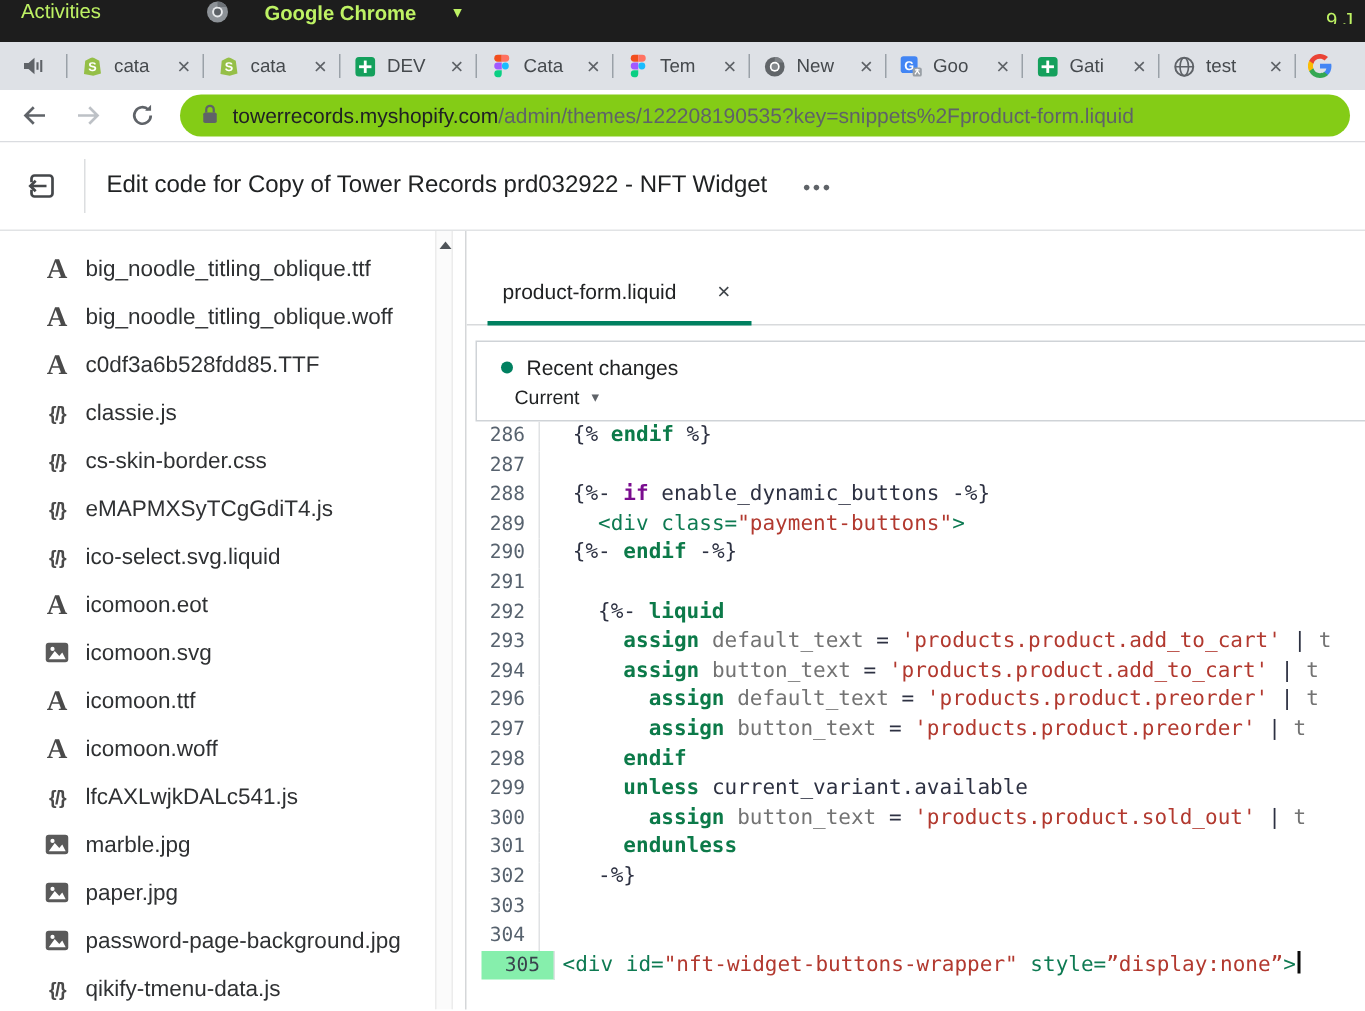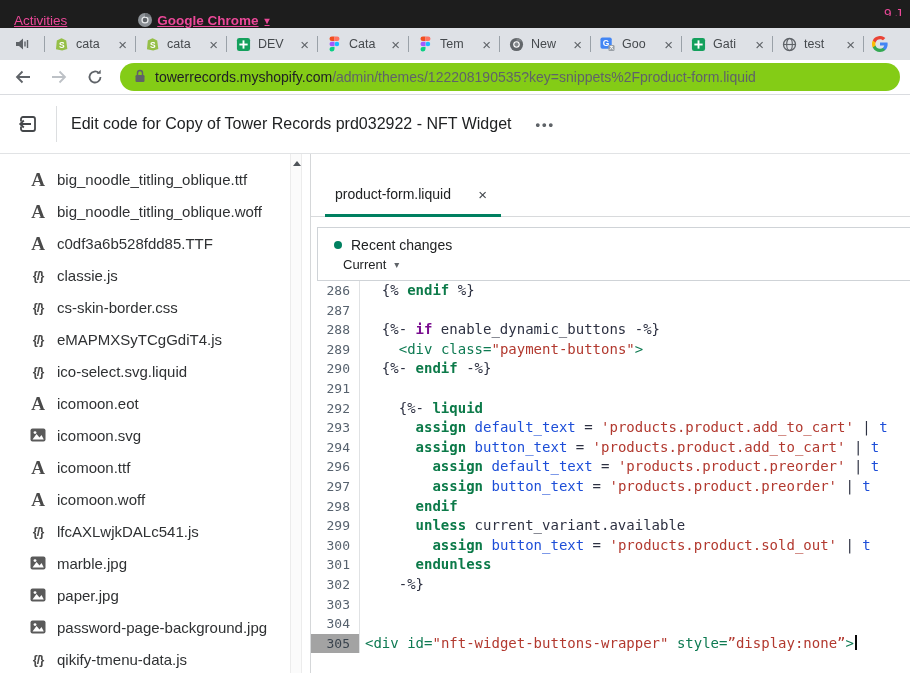--- a/index.html
+++ b/index.html
@@ -1,24 +1,24 @@
 <!DOCTYPE html>
 <html><head>
 <meta charset="utf-8">
 <style>
   * { margin:0; padding:0; box-sizing:border-box; }
   html,body { width:910px; height:674px; overflow:hidden; background:#fff;
     font-family:"Liberation Sans", sans-serif; }
   .screen { position:relative; width:910px; height:674px; overflow:hidden; }
 
   
-  .sysbar { position:relative; height:28px; background:#1d1d1d; color:#ec4899;
-    display:flex; align-items:flex-end; font-size:13.5px;text-decoration:underline; }
+  .sysbar { position:relative; height:28px; background:#1d1d1d; color:#bef264;
+    display:flex; align-items:flex-start; font-size:13.5px; }
   .sysbar .activities { padding:0 14px; }
-  .sysbar .appmenu { display:flex; align-items:center; gap:4px; margin-left:56px; font-weight:bold; }
+  .sysbar .appmenu { display:flex; align-items:center; gap:23px; margin-left:56px; font-weight:bold; }
   .sysbar .caret { font-size:10px; margin-left:2px; }
   .sysbar .clock { position:absolute; right:0; top:0; height:16px; line-height:28px;
     width:26px; overflow:hidden; white-space:nowrap; }
 
   
   .tabstrip { height:32px; background:#dee1e6; display:flex; align-items:center; }
   .speaker-slot { width:44px; display:flex; justify-content:center; align-items:center; }
   .ctab { position:relative; width:91px; height:32px; display:flex; align-items:center;
     padding:0 6px 0 9px; font-size:12.5px; color:#45494d; }
   .ctab::before { content:""; position:absolute; left:0; top:8px; bottom:8px;
@@ -85,26 +85,26 @@
   .rc-label { margin-left:9px; font-size:14px; color:#202223; }
   .ver-row { display:flex; align-items:center; margin:4px 0 0 25px; }
   .ver-label { font-size:13px; color:#202223; }
   .ver-caret { margin-left:8px; font-size:10px; color:#5f6368; }
 
   .code-area { position:absolute; top:127px; left:0; right:0; bottom:0; overflow:hidden;
     font-family:"DejaVu Sans Mono", monospace; }
   .cline { display:flex; height:19.6px; line-height:19.6px; }
   .gutter { width:49px; flex:0 0 49px; text-align:right; padding-right:9px;
     font-size:13px; color:#57626e; border-right:1px solid #e0e2e4; }
-  .cline.active .gutter { background:#a3a3a3; color:#39434d; }
+  .cline.active .gutter { background:#86efac; color:#39434d;margin-left:10px; }
   .ctext { padding-left:5px; white-space:pre; font-size:14px; color:#2d3142; }
   .c-p  { color:#2d3142; }
   .c-kg { color:#0c7a49; font-weight:bold; }
   .c-kp { color:#7a0d8f; font-weight:bold; }
-  .c-v  { color:#1d4ed8; }
+  .c-v  { color:#737373; }
   .c-s  { color:#b2392f; }
   .c-t  { color:#0e7a52; }
   .caret-bar { display:inline-block; width:2px; height:15px; background:#0a0a0a;
     vertical-align:-2px; margin-left:1px; }
 </style>
 </head>
 <body>
 
 <div class="screen">
 

